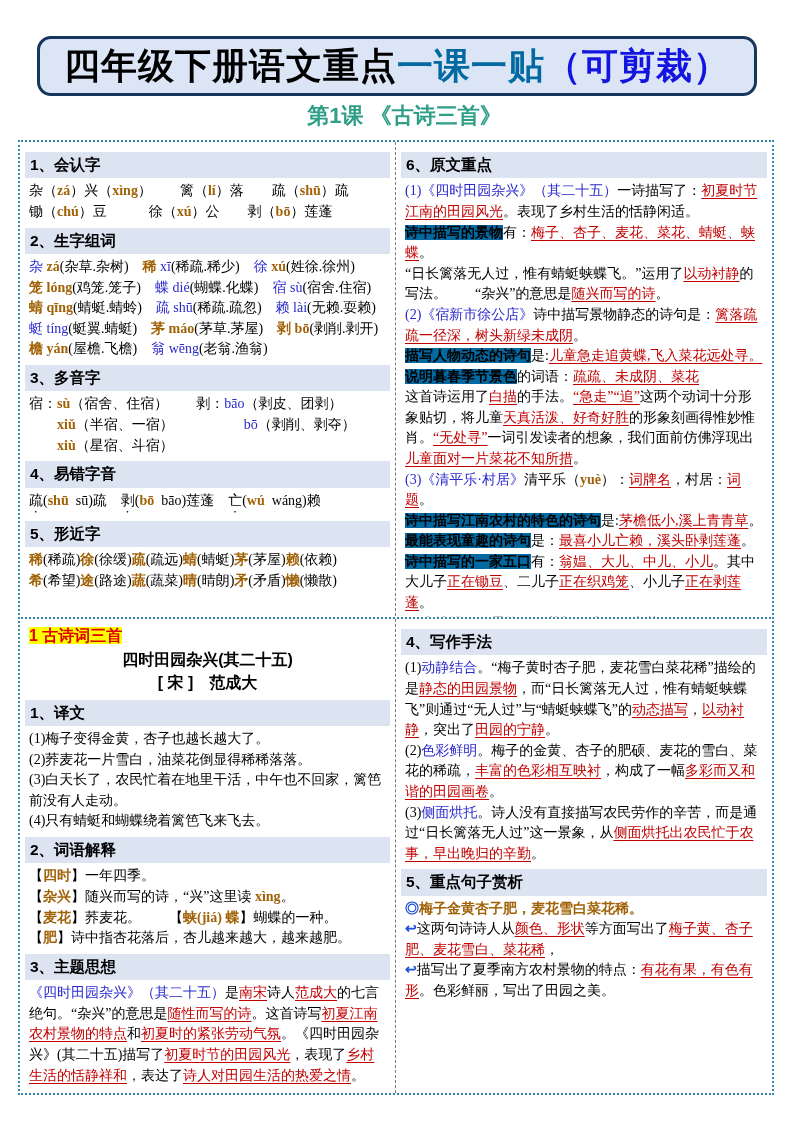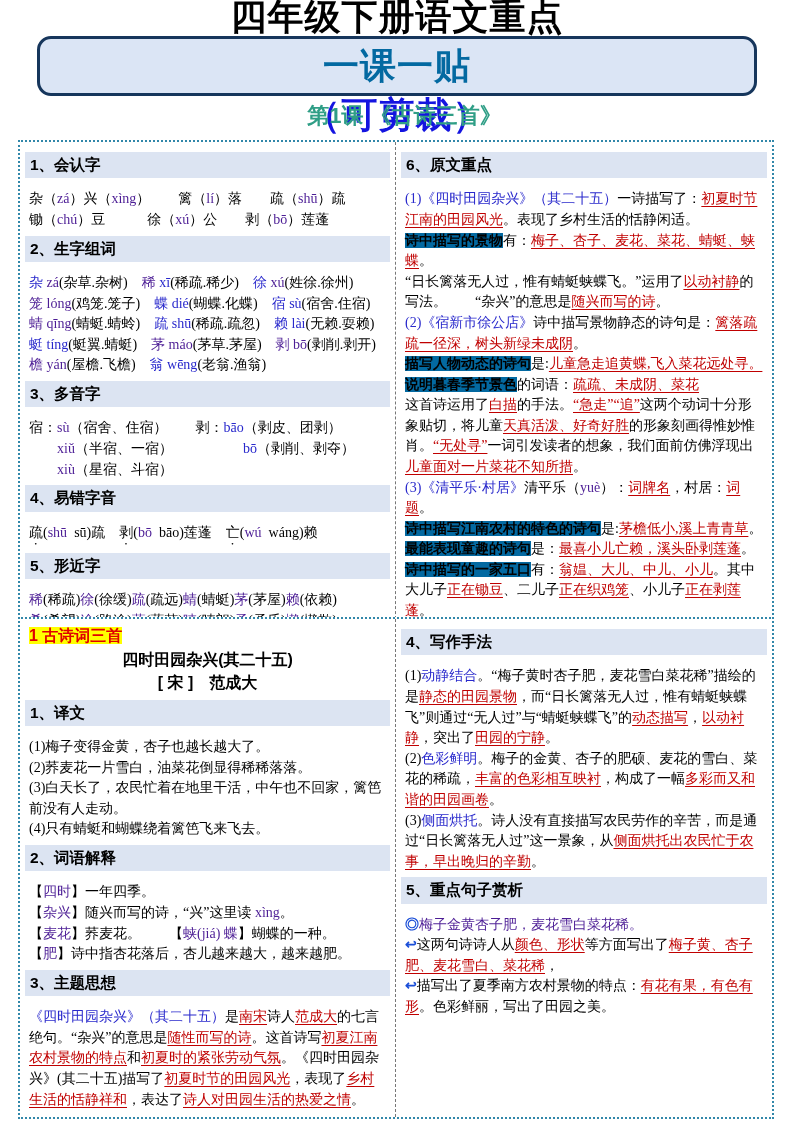--- a/index.html
+++ b/index.html
@@ -3,43 +3,43 @@
 <meta charset="utf-8">
 <style>
   html,body{margin:0;padding:0;background:#ffffff;}
   .page{position:relative;width:793px;height:1122px;background:#fff;overflow:hidden;
         font-family:"Liberation Serif",serif;color:#000;}
   
   .title-box{position:absolute;left:37px;top:36px;width:714px;height:54px;
              background:#dbe5f5;border:3px solid #16365c;border-radius:14px;
              display:flex;align-items:center;justify-content:center;
              font-family:Liberation Serif, serif;font-weight:900;font-size:36px;
-             letter-spacing:1px;white-space:nowrap;flex-direction:column;}
+             letter-spacing:1px;white-space:nowrap;}
   .title-box .t-black{color:#000;}
   .title-box .t-red{color:#0369a1;}
   .title-box .t-blue{color:#1414e0;}
   .subtitle{position:absolute;left:8px;top:101px;width:100%;text-align:center;
             font-family:"Liberation Sans",sans-serif;font-weight:bold;font-size:22px;color:#2f9e86;}
   
   .sheet-box{position:absolute;left:18px;width:756px;border:2px dotted #3187a9;
              display:flex;align-items:stretch;box-sizing:border-box;background:#fff;}
   .box-1{top:140px;min-height:441px;}
   .box-2{top:617px;min-height:456px;}
   .col{width:50%;box-sizing:border-box;padding:5px 9px 7px 9px;}
   .col-left{border-right:1.5px dashed #777;}
   
   .sec-header{background:#dce4f2;font-family:"Liberation Sans",sans-serif;
               font-weight:bold;font-size:15.5px;line-height:1.45;
-              padding:2px 5px;margin:5px -4px 11px -4px;color:#000;}
+              padding:2px 5px;margin:5px -4px 3px -4px;color:#000;}
   .text-line{font-size:14px;line-height:1.47;white-space:pre-wrap;word-break:break-all;}
   .text-line.center{text-align:center;font-weight:bold;font-size:16px;
                     font-family:"Liberation Sans",sans-serif;}
   
   .sg-k{color:#000;}
-  .sg-r{color:#4c1d95;}
+  .sg-r{color:#a16207;font-weight:bold;}
   .sg-ru{color:#c00000;text-decoration:underline;text-underline-offset:3px;}
   .sg-b{color:#2929cc;text-align:right;}
   .sg-h{background:#0369a1;color:#000;font-weight:bold;}
   .sg-hr{background:#ffff00;color:#e00000;font-weight:bold;font-size:16px;
          font-family:"Liberation Sans",sans-serif;}
   .sg-bb{color:#1b4fd8;font-weight:bold;}
   .sg-kd{color:#000;-webkit-text-emphasis:filled dot #000;text-emphasis:filled dot #000;
          -webkit-text-emphasis-position:under left;text-emphasis-position:under left;}
 </style>
 </head>

